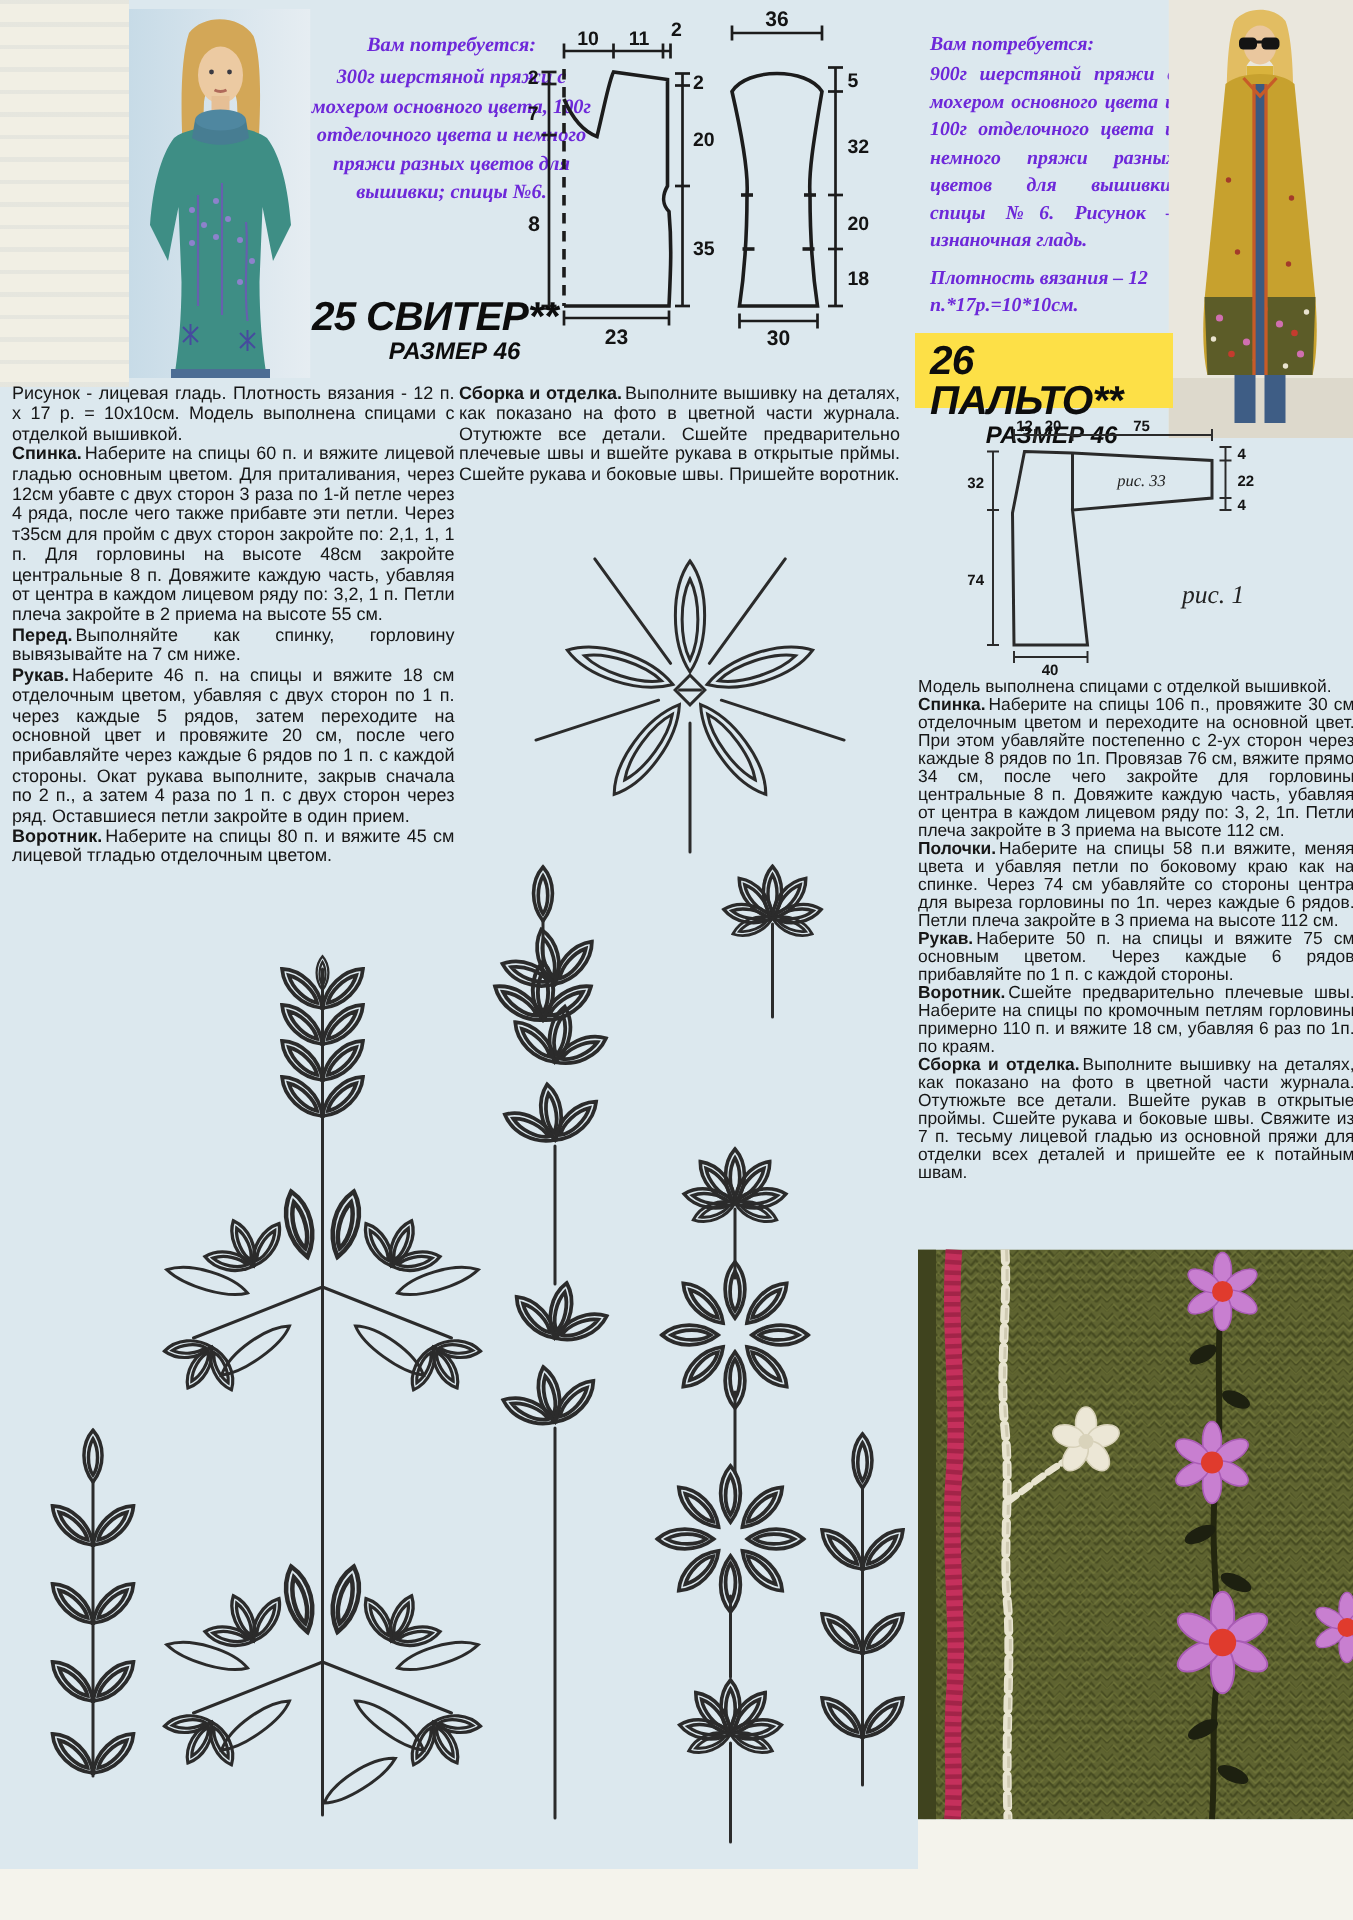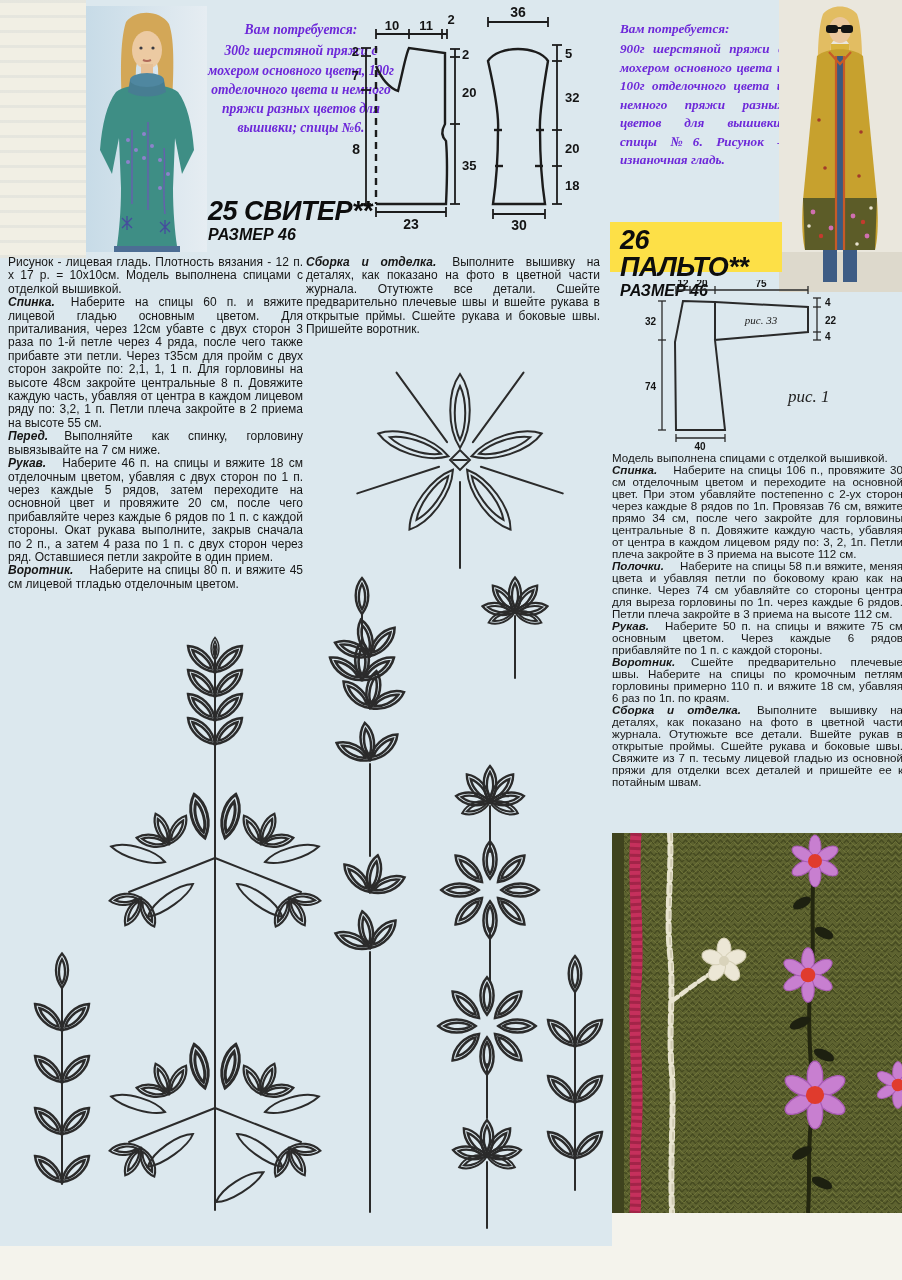--- a/index.html
+++ b/index.html
@@ -14,26 +14,26 @@
   
   .mat{font-family:"Liberation Serif",serif;font-style:italic;font-weight:bold;
        color:#6d28d9;}
   .mat-sweater{left:206px;top:20px;width:190px;font-size:13.6px;line-height:1.42;text-align:center;}
   .mat-coat{left:620px;top:20px;width:164px;font-size:13.2px;line-height:1.40;text-align:justify;}
   .gauge-coat{left:620px;top:176px;width:168px;font-size:13.2px;line-height:1.35;}
   .mat .mt{display:block;margin-bottom:2px;}
   
   .title{font-style:italic;font-weight:bold;color:#0d0d0d;}
   .title .t1{font-size:27px;line-height:1.0;letter-spacing:-0.5px;display:block;}
-  .title .t2{font-size:16px;line-height:1.2;display:block;}
+  .title .t2{font-size:16px;line-height:1.2;display:block;text-align:center;}
   .title-sweater{left:208px;top:198px;width:190px;}
   .title-coat{left:610px;top:222px;width:172px;height:50px;background:#fde047;padding:5px 0 0 10px;box-sizing:border-box;}
   
   .col p{margin:0;text-align:justify;hyphens:auto;-webkit-hyphens:auto;}
-  .col b{font-weight:bold;padding-right:16px;font-style:italic;}
+  .col b{font-weight:bold;padding-right:2px;}
   .col-left{left:8px;top:256px;width:295px;font-size:12px;line-height:13.4px;}
   .col-mid{left:306px;top:256px;width:294px;font-size:12px;line-height:13.4px;}
   .col-right{left:612px;top:452px;width:291px;font-size:11.6px;line-height:12.0px;}
   
   .schem-sweater{left:352px;top:4px;}
   .schem-coat{left:645px;top:280px;}
   .embroidery{left:10px;top:350px;}
   .photo-sweater{left:86px;top:6px;}
   .photo-coat{left:779px;top:0px;}
   .photo-fabric{left:612px;top:833px;}
@@ -167,20 +167,21 @@
 
   <div class="abs title title-sweater">
     <span class="t1">25 СВИТЕР**</span>
     <span class="t2">РАЗМЕР 46</span>
   </div>
 
   <div class="abs mat mat-coat">
     <span class="mt">Вам потребуется:</span>
     <span>900г шерстяной пряжи с мохером основного цвета и 100г отделочного цвета и немного пряжи разных цветов для вышивки, спицы №6. Рисунок – изнаночная гладь.</span>
   </div>
+  <div class="abs mat gauge-coat">Плотность вязания – 12 п.*17р.=10*10см.</div>
 
   <svg class="abs photo-coat" width="123" height="292" viewBox="0 0 123 292">
     <rect width="123" height="292" fill="#eae7dd"></rect>
     <rect y="252" width="123" height="40" fill="#ddd9cc"></rect>
     <g>
       <path d="M44,14 C52,4 70,4 78,14 C84,30 84,70 82,104 L72,108 L70,44 C66,36 56,36 52,44 L50,108 L40,104 C38,70 38,30 44,14 Z" fill="#e2bd62"></path>
     </g>
     <g>
       <ellipse cx="61" cy="30" rx="11" ry="13" fill="#eac79e"></ellipse>
       <rect x="47" y="25" width="12" height="8" rx="3" fill="#141414"></rect>

